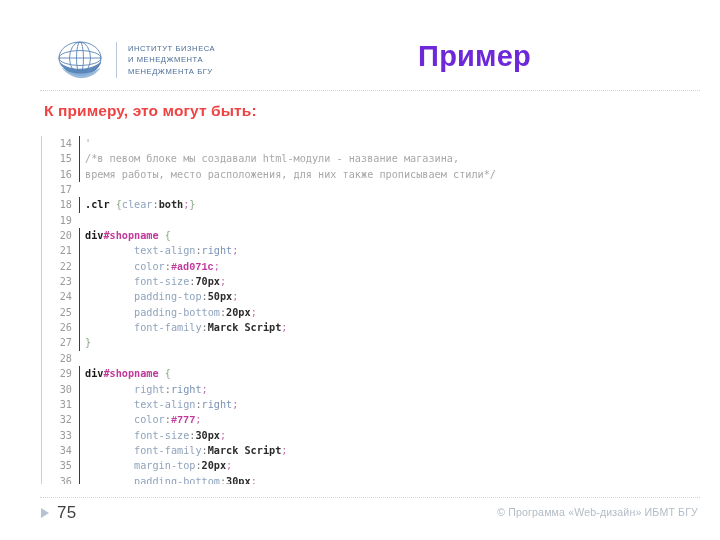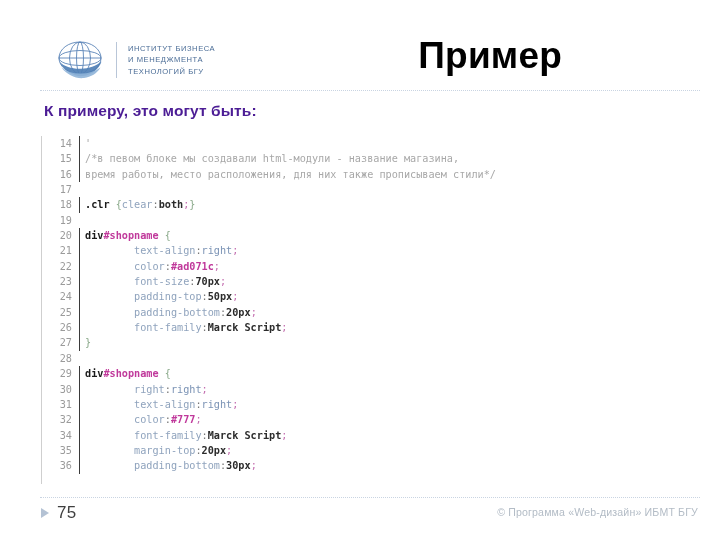--- a/index.html
+++ b/index.html
@@ -49,26 +49,26 @@
   .logo-text span {
     font-family: "Liberation Sans", sans-serif;
     font-size: 7.6px;
     letter-spacing: 0.55px;
     color: #4a6c96;
     line-height: 11.4px;
     white-space: nowrap;
   }
   .slide-title {
     position: absolute;
-    right: 8px;
+    right: 39px;
     top: 37px;
     font-family: "Liberation Sans", sans-serif;
-    font-size: 37px;
+    font-size: 29px;
     font-weight: bold;
-    color: #000000;
+    color: #6d28d9;
     letter-spacing: 0.2px;
     line-height: 38px;
   }
   .rule {
     position: absolute;
     left: 40px;
     width: 660px;
     height: 0;
     border-top: 1.6px dotted #c9d4e2;
   }
@@ -76,21 +76,21 @@
   .rule-bottom { top: 497px; }
 
   
   .lead {
     position: absolute;
     left: 44px;
     top: 102px;
     font-family: "Liberation Sans", sans-serif;
     font-size: 15.5px;
     font-weight: bold;
-    color: #4c1d95;
+    color: #ef4444;
     letter-spacing: 0.1px;
   }
 
   
   .code-block {
     position: absolute;
     left: 41px;
     top: 136px;
     width: 600px;
     height: 348px;
@@ -122,21 +122,21 @@
     box-sizing: border-box;
     color: #222222;
   }
   
   .t-com  { color: #a8a8a8; }
   .t-sel  { color: #1a1a1a; font-weight: bold; margin-top: 10px; }
   .t-hash { color: #c0399b; font-weight: bold; }
   .t-brace{ color: #8aa98a; }
   .t-prop { color: #8fa3bd; }
   .t-val  { color: #2b2b2b; font-weight: bold; }
-  .t-valp { color: #c0399b; font-weight: bold; }
+  .t-valp { color: #c0399b; font-weight: bold; font-family: Liberation Mono, monospace; }
   .t-semi { color: #c46fb0; }
   .t-colon{ color: #777777; }
   .t-kw   { color: #7b93b5; }
 
   
   .footer-marker {
     position: absolute;
     left: 41px;
     top: 508px;
     width: 0;
@@ -179,21 +179,21 @@
         <line x1="3" y1="20" x2="45" y2="20"></line>
         <ellipse cx="24" cy="20" rx="21" ry="7.5"></ellipse>
       </g>
       <path d="M3.6 24 C9 34 19 39 27 38 C36 37 43 31 45.5 23.5 C40 28 33 30.5 25 30.8 C16 31.1 8.5 28.6 3.6 24 Z" fill="#4f7fb5" opacity="0.92"></path>
       <path d="M5.5 29.5 C11 37 20 41 28 40 C35 39 41 35.5 44.5 29.5 C39 33.5 32 35.5 25 35.6 C17 35.7 10.5 33.6 5.5 29.5 Z" fill="#8fb4d8" opacity="0.9"></path>
     </svg>
     <div class="logo-divider"></div>
     <div class="logo-text">
       <span>ИНСТИТУТ БИЗНЕСА</span>
       <span>И МЕНЕДЖМЕНТА</span>
-      <span>ТЕХНОЛОГИЙ БГУ</span>
+      <span>МЕНЕДЖМЕНТА БГУ</span>
     </div>
   </div>
 
   <div class="slide-title">Пример</div>
 </div>
 
 <div class="rule rule-top"></div>
 
 <div class="lead">К примеру, это могут быть:</div>
 
@@ -210,20 +210,21 @@
     <div class="code-row"><div class="ln">23</div><div class="code-cell"><span>        </span><span class="t-prop">font-size</span><span class="t-colon">:</span><span class="t-val">70px</span><span class="t-semi">;</span></div></div>
     <div class="code-row"><div class="ln">24</div><div class="code-cell"><span>        </span><span class="t-prop">padding-top</span><span class="t-colon">:</span><span class="t-val">50px</span><span class="t-semi">;</span></div></div>
     <div class="code-row"><div class="ln">25</div><div class="code-cell"><span>        </span><span class="t-prop">padding-bottom</span><span class="t-colon">:</span><span class="t-val">20px</span><span class="t-semi">;</span></div></div>
     <div class="code-row"><div class="ln">26</div><div class="code-cell"><span>        </span><span class="t-prop">font-family</span><span class="t-colon">:</span><span class="t-val">Marck Script</span><span class="t-semi">;</span></div></div>
     <div class="code-row"><div class="ln">27</div><div class="code-cell"><span class="t-brace">}</span></div></div>
     <div class="code-row"><div class="ln">28</div><div class="code-cell"></div></div>
     <div class="code-row"><div class="ln">29</div><div class="code-cell"><span class="t-sel">div</span><span class="t-hash">#shopname</span><span> </span><span class="t-brace">{</span></div></div>
     <div class="code-row"><div class="ln">30</div><div class="code-cell"><span>        </span><span class="t-prop">right</span><span class="t-colon">:</span><span class="t-kw">right</span><span class="t-semi">;</span></div></div>
     <div class="code-row"><div class="ln">31</div><div class="code-cell"><span>        </span><span class="t-prop">text-align</span><span class="t-colon">:</span><span class="t-kw">right</span><span class="t-semi">;</span></div></div>
     <div class="code-row"><div class="ln">32</div><div class="code-cell"><span>        </span><span class="t-prop">color</span><span class="t-colon">:</span><span class="t-valp">#777</span><span class="t-semi">;</span></div></div>
+    <div class="code-row"><div class="ln">33</div><div class="code-cell"><span>        </span><span class="t-prop">font-size</span><span class="t-colon">:</span><span class="t-val">30px</span><span class="t-semi">;</span></div></div>
     <div class="code-row"><div class="ln">34</div><div class="code-cell"><span>        </span><span class="t-prop">font-family</span><span class="t-colon">:</span><span class="t-val">Marck Script</span><span class="t-semi">;</span></div></div>
     <div class="code-row"><div class="ln">35</div><div class="code-cell"><span>        </span><span class="t-prop">margin-top</span><span class="t-colon">:</span><span class="t-val">20px</span><span class="t-semi">;</span></div></div>
     <div class="code-row"><div class="ln">36</div><div class="code-cell"><span>        </span><span class="t-prop">padding-bottom</span><span class="t-colon">:</span><span class="t-val">30px</span><span class="t-semi">;</span></div></div>
   </div>
 
 <div class="rule rule-bottom"></div>
 <div class="footer-marker"></div>
 <div class="page-num">75</div>
 <div class="copyright">© Программа «Web-дизайн» ИБМТ БГУ</div>
 

